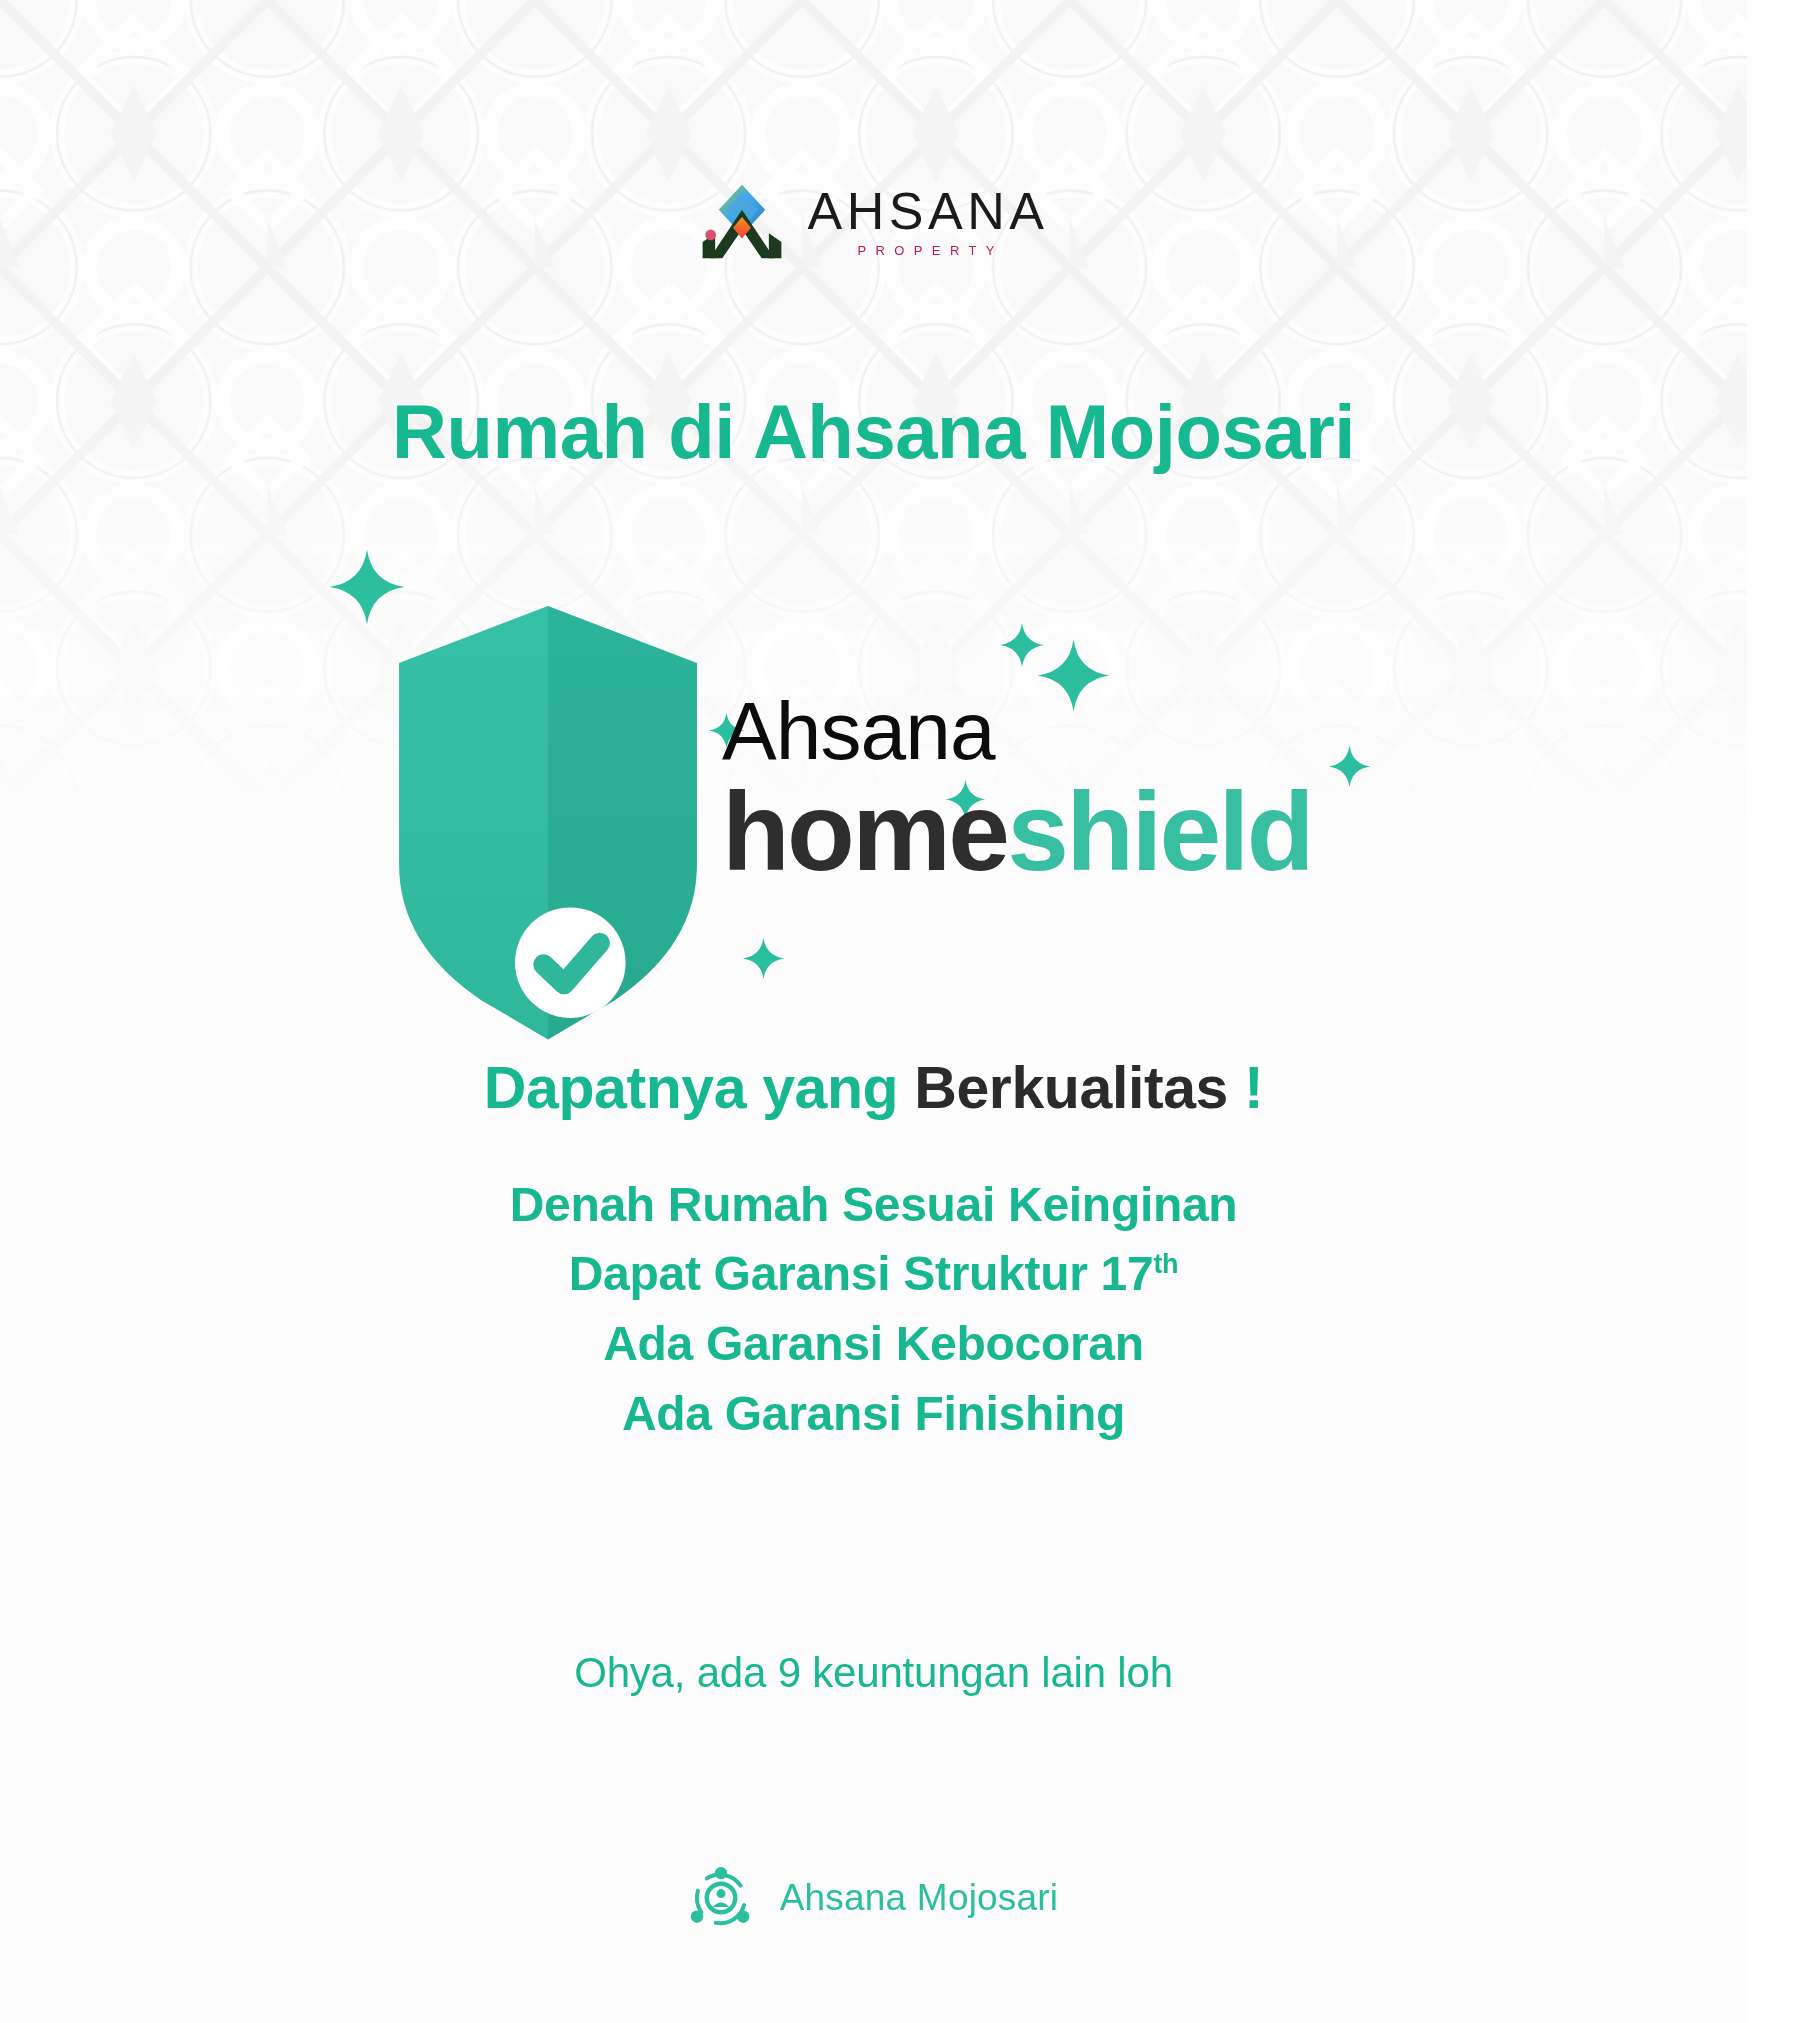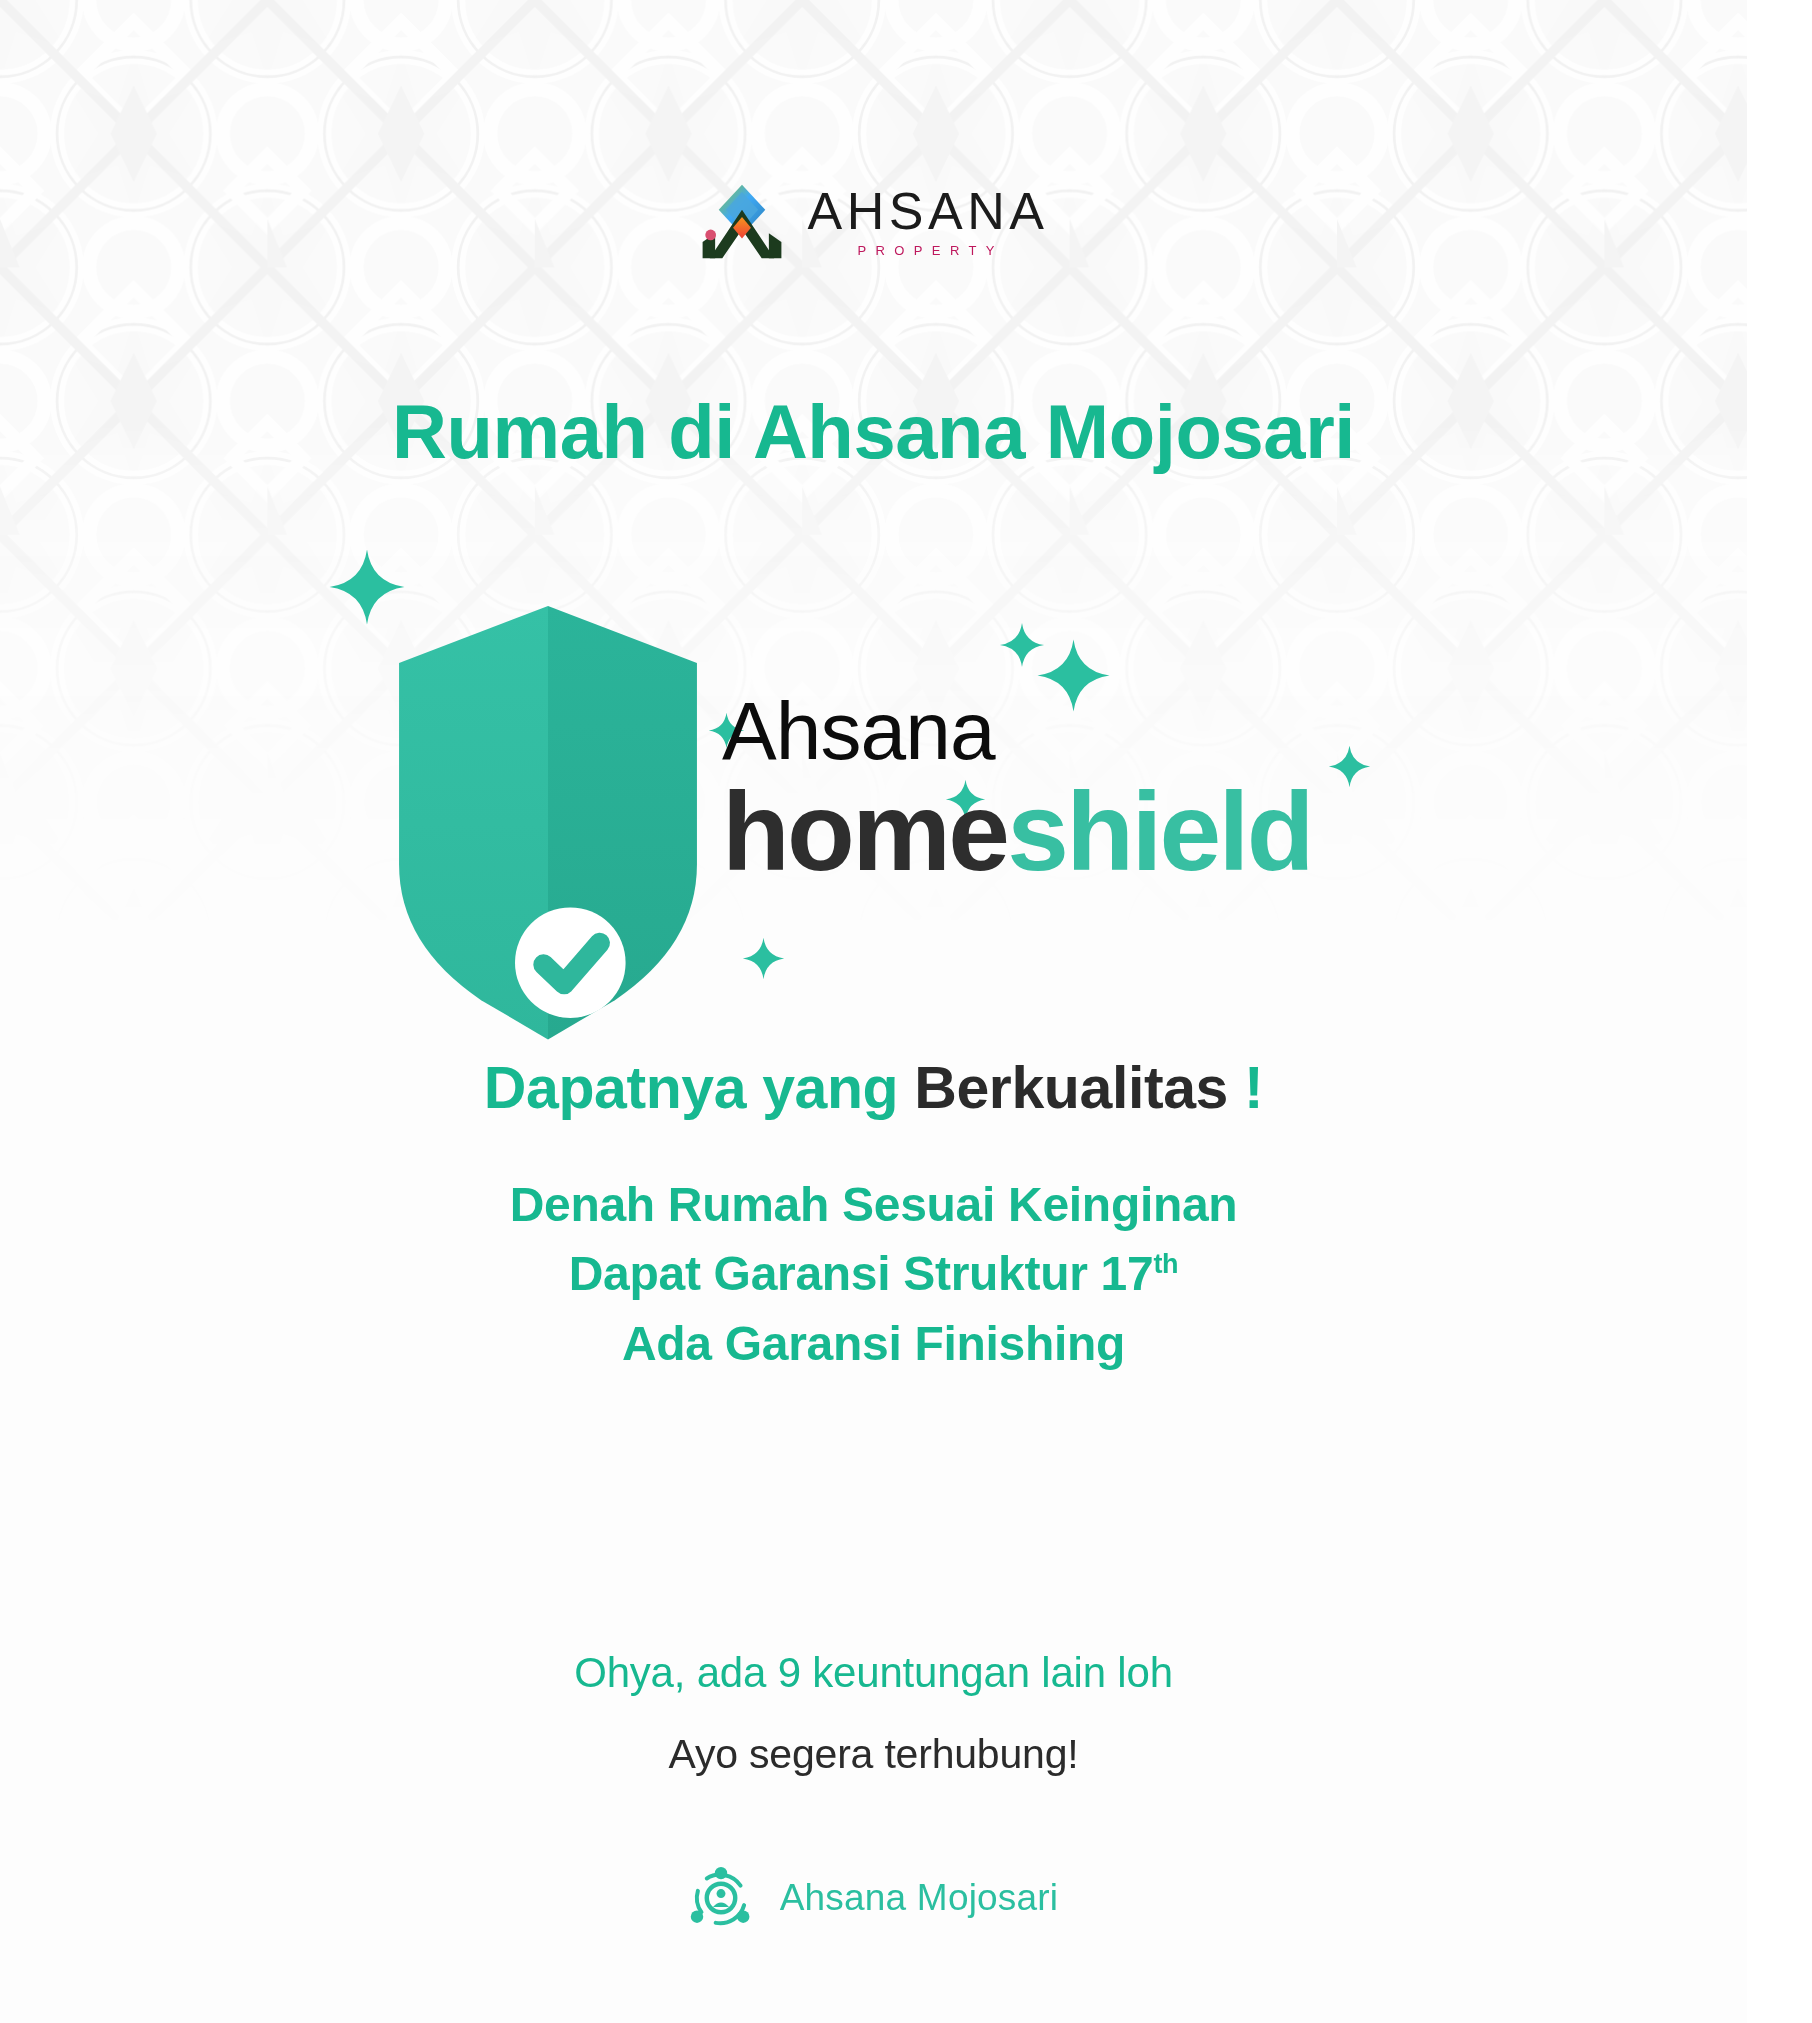--- a/index.html
+++ b/index.html
@@ -299,28 +299,30 @@
     </div>
 
     <div id="benefits-list">
       <div class="item">
         <span>Denah Rumah Sesuai Keinginan</span><sup></sup>
       </div>
       <div class="item">
         <span>Dapat Garansi Struktur 17</span><sup>th</sup>
       </div>
       <div class="item">
+        <span>Ada Garansi Kebocoran</span><sup></sup>
+      </div>
+      <div class="item">
         <span>Ada Garansi Finishing</span><sup></sup>
       </div>
     </div>
   </div>
 
   <div id="cta">
     <div id="cta-line1">Ohya, ada 9 keuntungan lain loh</div>
-    <div id="cta-line2">Ayo segera terhubung!</div>
   </div>
 
   <div id="footer">
     <svg class="ficon" viewBox="0 0 72 72" aria-hidden="true">
       <g fill="none" stroke="#2bbfa0" stroke-width="4.5" stroke-linecap="round">
         <path d="M20 14 A28 28 0 0 1 58 22"></path>
         <path d="M62 44 A28 28 0 0 1 30 64"></path>
         <path d="M14 52 A28 28 0 0 1 10 28"></path>
       </g>
       <circle cx="36" cy="36" r="16" fill="none" stroke="#2bbfa0" stroke-width="5"></circle>

